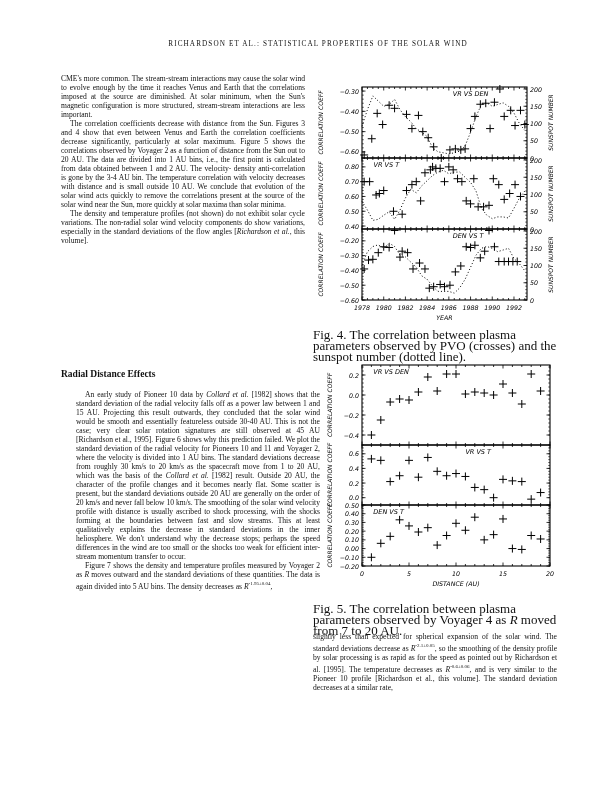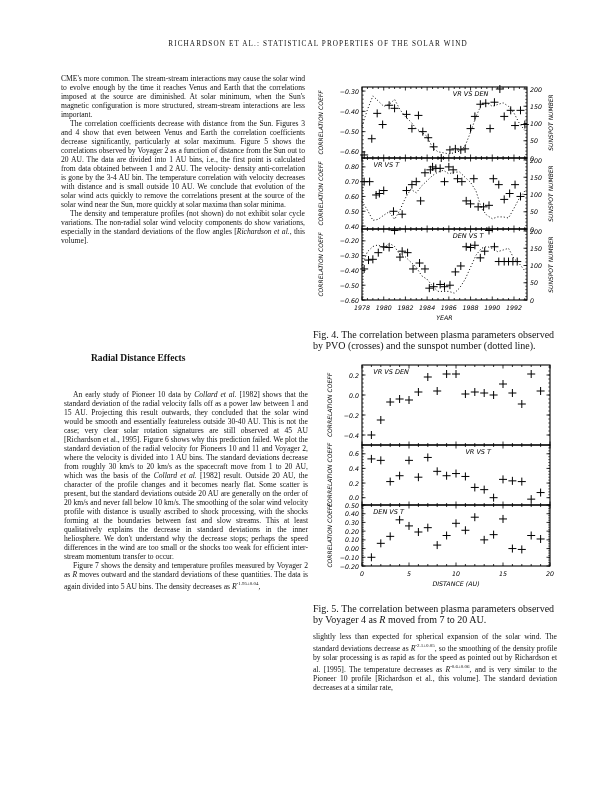--- a/index.html
+++ b/index.html
@@ -4,25 +4,25 @@
 <style>
   html, body { margin:0; padding:0; background:#fff; }
   body { width:612px; height:792px; position:relative; overflow:hidden;
          font-family:"Liberation Serif", serif; color:#111; }
   .header { position:absolute; top:40px; left:12px; width:612px; text-align:center;
             font-size:7.2px; letter-spacing:1.1px; }
   .col { position:absolute; font-size:7.6px; line-height:9px; text-align:justify; }
   .col p { margin:0; text-indent:9px; }
   .col p.noindent { text-indent:0; }
   .left { left:61px; top:74px; width:244px; }
-  .section-title { position:absolute; left:61px; top:353px; font-family:"Liberation Serif", serif;
-                   font-weight:bold; font-size:9.5px;margin-left:30px; }
-  .left2 { left:64px; top:390px; width:244px; }
+  .section-title { position:absolute; left:61px; top:369px; font-family:"Liberation Serif", serif;
+                   font-weight:bold; font-size:9.5px; }
+  .left2 { left:76px; top:390px; width:244px; }
   .right-text { left:313px; top:632px; width:244px; }
-  .caption { position:absolute; font-size:10px; line-height:11px; }
+  .caption { position:absolute; font-size:13px; line-height:11px; }
   .cap4 { left:313px; top:329px; width:246px; }
   .cap5 { left:313px; top:603px; width:246px; }
   i { }
   sup { font-size:5px; vertical-align:4px; }
   .fig { position:absolute;font-style:italic; }
   .fig svg text { font-family:"DejaVu Sans", sans-serif; }
 </style>
 </head>
 <body>
 

